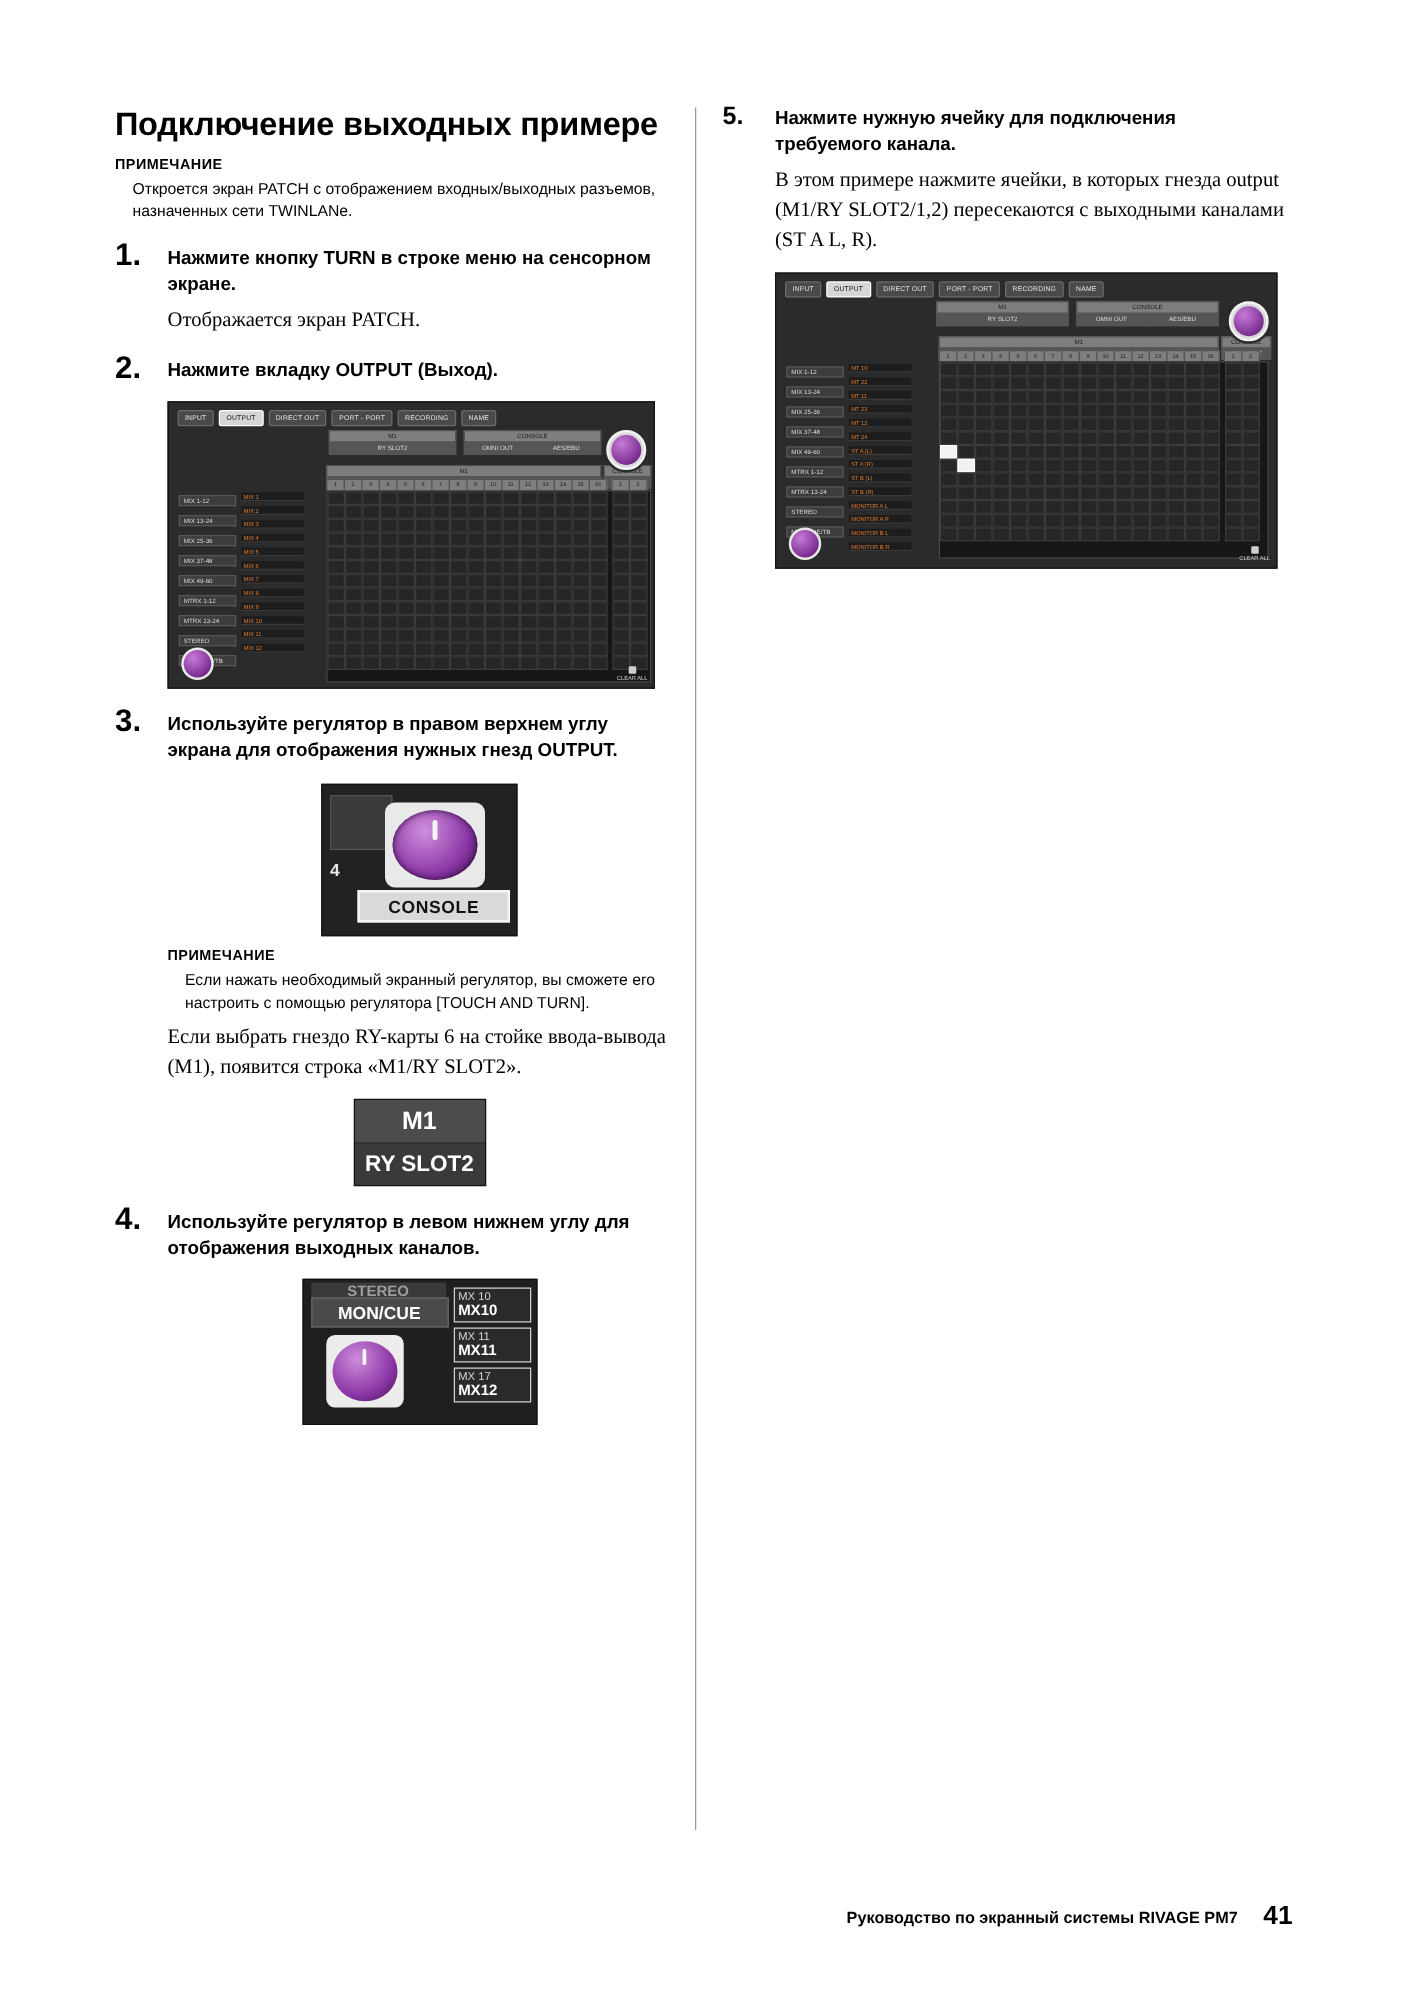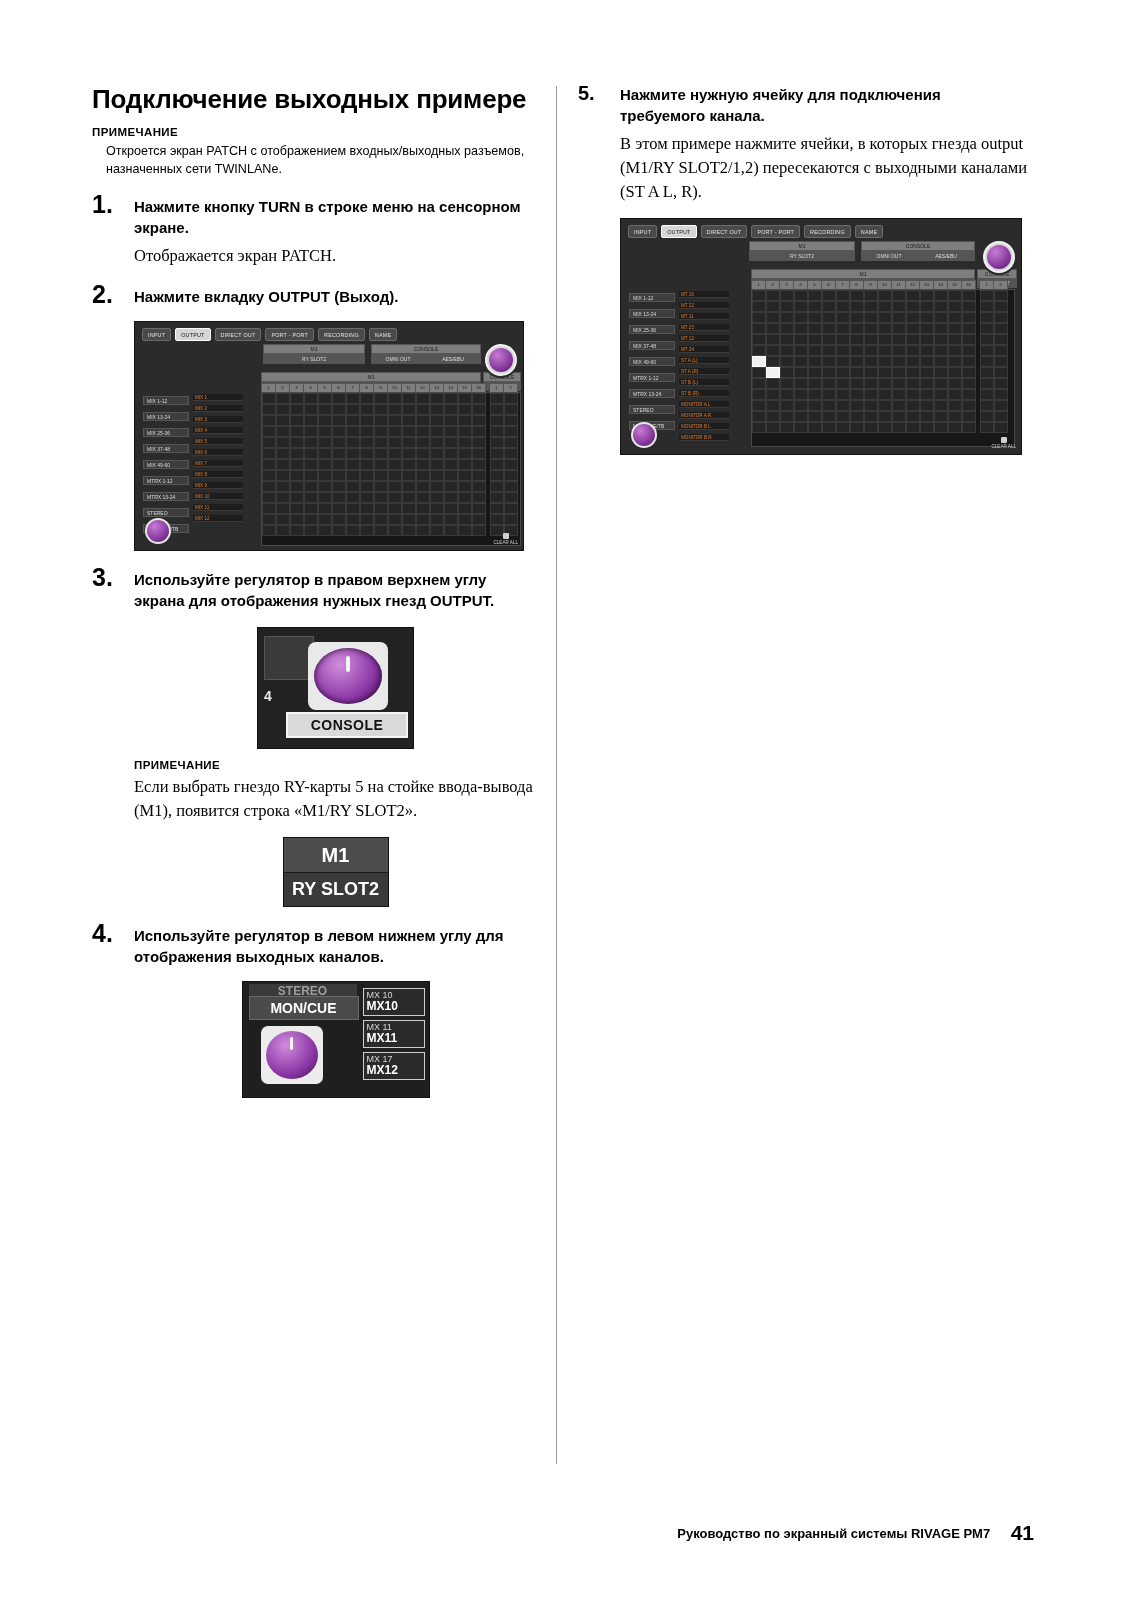--- a/index.html
+++ b/index.html
@@ -794,22 +794,23 @@
       <div class="fig-knob">
         <div class="panelbox"></div>
         <div class="numlbl">4</div>
         <div class="bigknob-wrap">
           <div class="bigknob"></div>
         </div>
         <div class="consolebtn">CONSOLE</div>
       </div>
 
       <div class="note-head">ПРИМЕЧАНИЕ</div>
-
-      <div class="sub">Если выбрать гнездо RY-карты 5 на стойке ввода-вывода (M1), появится строка «M1/RY SLOT2».</div>
+      <div class="note-body">Если нажать необходимый экранный регулятор, вы сможете его настроить с помощью регулятора [TOUCH AND TURN].</div>
+
+      <div class="sub">Если выбрать гнездо RY-карты 6 на стойке ввода-вывода (M1), появится строка «M1/RY SLOT2».</div>
 
       <div class="fig-m1">
         <div class="m1">M1</div>
         <div class="slot">RY SLOT2</div>
       </div>
     </div>
 
     <div class="step">
       <div class="num">4.</div>
       <div class="head">Используйте регулятор в левом нижнем углу для отображения выходных каналов.</div>

